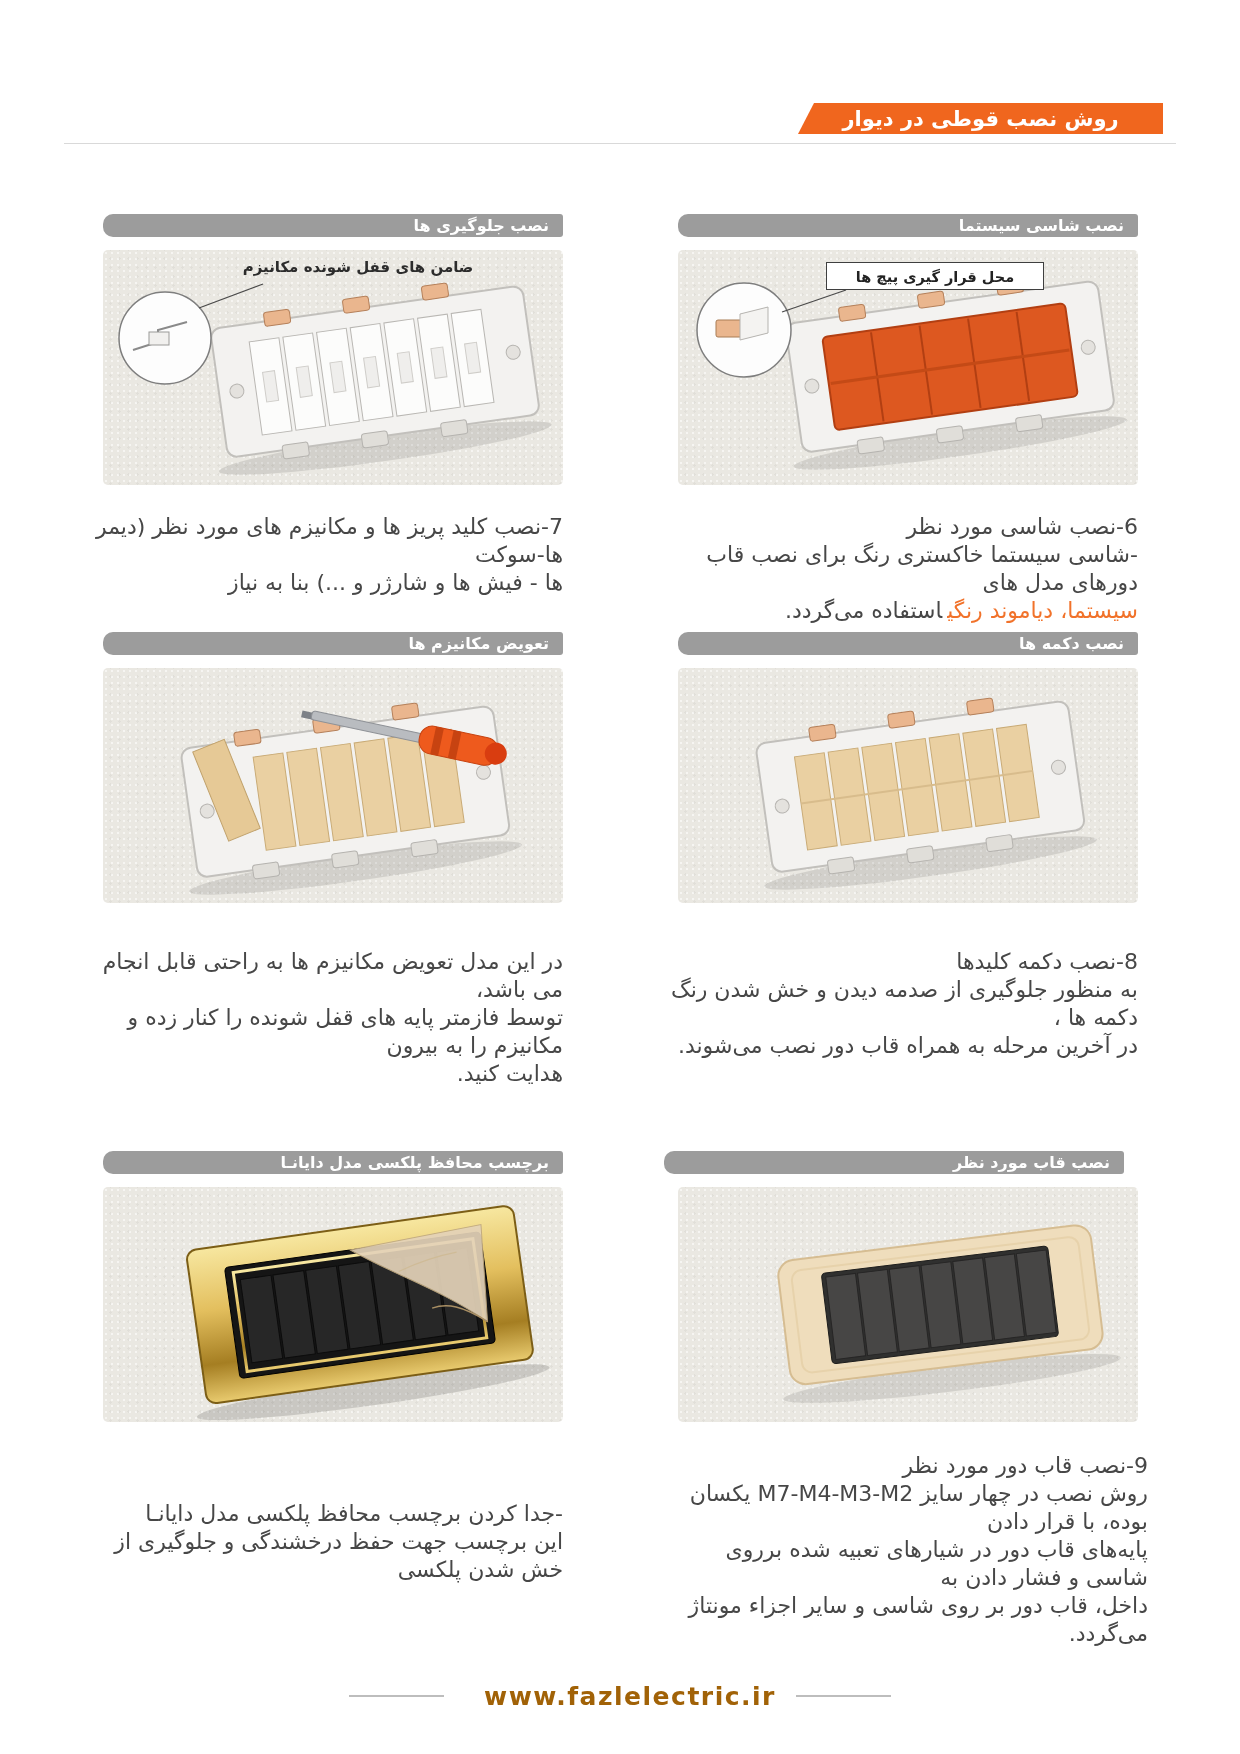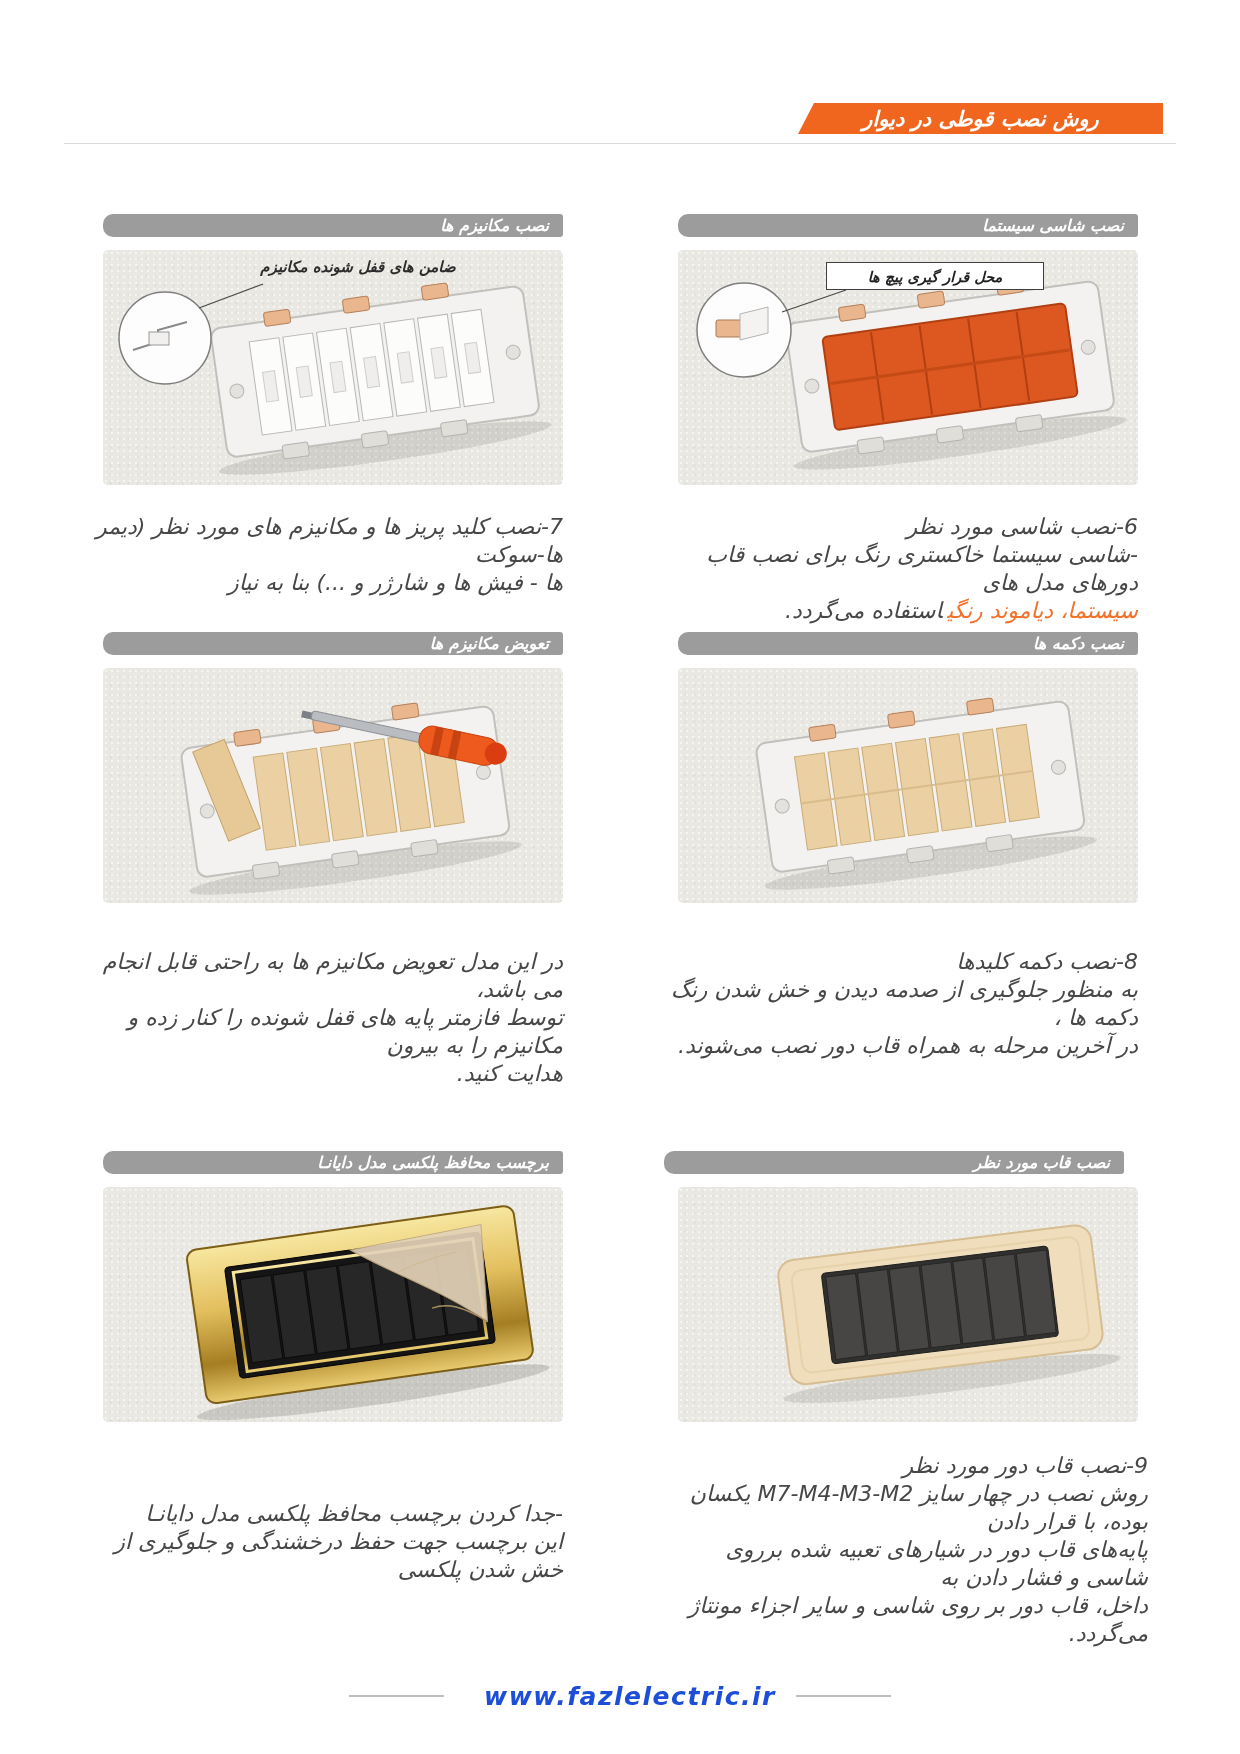--- a/index.html
+++ b/index.html
@@ -1,18 +1,18 @@
 <!DOCTYPE html>
 <html lang="fa"><head>
 <meta charset="utf-8">
 <style>
   html,body{margin:0;padding:0;background:#ffffff;}
   .page{
     position:relative;width:1240px;height:1754px;background:#ffffff;
-    font-family:"DejaVu Sans",sans-serif;overflow:hidden;font-style:italic;
+    font-family:"DejaVu Sans",sans-serif;overflow:hidden;
   }
   
   .banner{
     position:absolute;left:798px;top:103px;width:365px;height:31px;
     background:#f0661e;color:#ffffff;
     clip-path:polygon(16px 0,100% 0,100% 100%,0 100%);
     display:flex;align-items:center;justify-content:center;
     font-size:21px;font-weight:bold;direction:rtl;
   }
   .top-rule{position:absolute;left:64px;top:143px;width:1112px;height:1px;background:#d9d9d9;}
@@ -54,21 +54,21 @@
   .hl{color:#f1722a;}
   .hl-rest{margin-right:5px;}
 
   
   .footer{
     position:absolute;left:0;top:1676px;width:1240px;height:40px;
     display:flex;align-items:center;justify-content:center;gap:20px;
   }
   .footer .rule{width:95px;height:2px;background:#bdbdbd;}
   .footer .url{
-    font-size:25px;font-weight:bold;color:#1d4ed8;letter-spacing:1.5px;
+    font-size:25px;font-weight:bold;color:#a16207;letter-spacing:1.5px;
     font-family:"DejaVu Sans",sans-serif;
     margin-left:20px;
   }
 </style>
 </head>
 <body>
 
 <div class="page">
 
   <div class="banner">
@@ -110,21 +110,21 @@
   </div>
   <div class="caption" style="left:658px;top:513px;width:480px;">
     <div>6-نصب شاسی مورد نظر</div>
     <div>-شاسی سیستما خاکستری رنگ برای نصب قاب دورهای مدل های</div>
     <div>
       <span class="hl">سیستما، دیاموند رنگی</span><span class="hl-rest">استفاده می‌گردد.</span>
     </div>
   </div>
 
   <div class="sec-header" style="left:103px;top:214px;">
-    <span>نصب مکانیزم ها</span>
+    <span>نصب جلوگیری ها</span>
   </div>
   <div class="sec-image" style="left:103px;top:250px;">
     <svg width="460" height="235" viewBox="0 0 460 235">
       <g transform="rotate(-8 270 125)">
         <ellipse cx="272" cy="199" rx="168" ry="13" fill="rgba(0,0,0,0.10)"></ellipse>
         <rect x="115" y="57" width="315" height="130" rx="10" fill="#f3f2f0" stroke="#c2c0bc" stroke-width="2"></rect>
         <circle cx="133" cy="122" r="7" fill="#e4e2de" stroke="#b5b3af"></circle>
         <circle cx="412" cy="122" r="7" fill="#e4e2de" stroke="#b5b3af"></circle>
         <rect x="170" y="48" width="26" height="14" rx="3" fill="#eab68e" stroke="#b5805a"></rect>
         <rect x="250" y="46" width="26" height="14" rx="3" fill="#eab68e" stroke="#b5805a"></rect>

